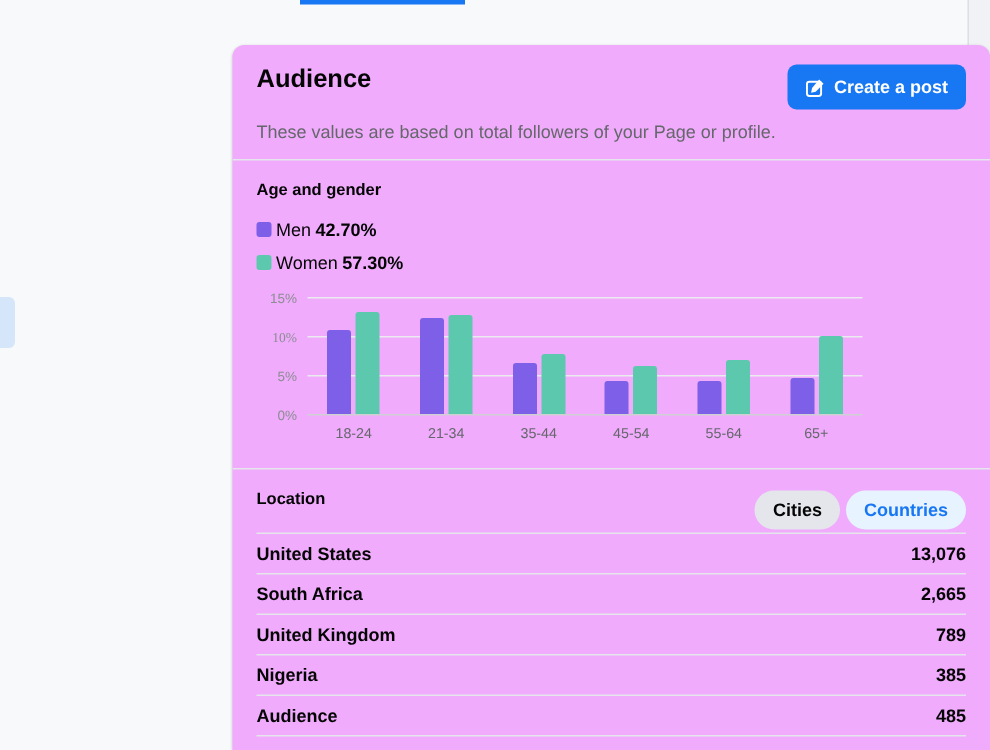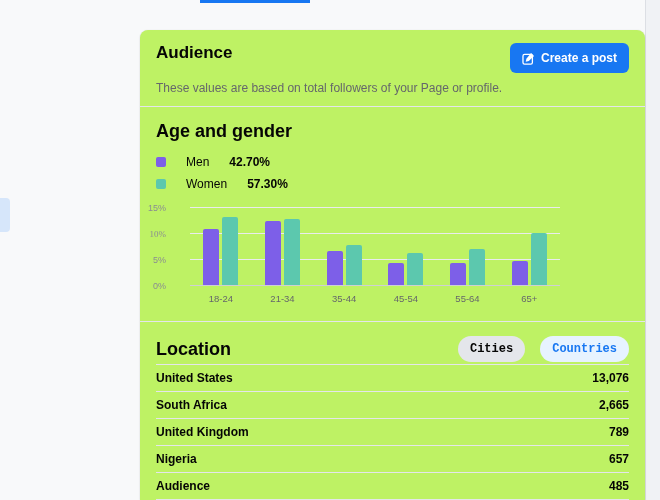--- a/index.html
+++ b/index.html
@@ -10,57 +10,57 @@
     font-family:"Liberation Sans", sans-serif;
     color:#050505;
   }
   .right-strip{ position:absolute; right:0; top:0; width:15px; height:100%;
     background:#f0f2f5; border-left:1px solid #dcdfe4; }
   .tab-indicator{ position:absolute; left:200px; top:0; width:110px; height:3px;
     background:#1877f2; }
   .left-chip{ position:absolute; left:0; top:198px; width:10px; height:34px;
     background:#d6e6fa; border-radius:0 4px 4px 0; }
 
-  .card{ position:absolute; left:140px; top:30px; width:505px; height:470px;
-    background:#bef264; border-radius:8px 8px 0 0;
+  .card{ position:absolute; left:155px; top:30px; width:505px; height:470px;
+    background:#f0abfc; border-radius:8px 8px 0 0;
     box-shadow:0 1px 2px rgba(0,0,0,0.12), 0 0 2px rgba(0,0,0,0.06); overflow:hidden; }
 
   .card-header{ padding:13px 16px 11px; position:relative; }
   .audience-title{ font-size:17px; font-weight:bold; margin:0; }
   .audience-subtitle{ font-size:12px; color:#65676b; margin-top:18px; }
   .create-post-btn{ position:absolute; right:16px; top:13px;
     background:#1877f2; color:#fff; border:none; border-radius:6px;
     padding:8px 12px; font-size:12px; font-weight:bold; font-family:inherit;
     display:flex; align-items:center; gap:6px; cursor:pointer; }
   .create-post-btn svg{ display:block; }
 
   .divider{ height:1px; background:#e4e6eb; }
 
   .section{ padding:14px 16px; }
-  .section-title{ font-size:18px; font-weight:bold; margin:0; }
+  .section-title{ font-size:11px; font-weight:bold; margin:0; }
 
   .legend{ margin-top:13px; }
-  .legend-row{ display:flex; align-items:center; gap:20px; font-size:12px; margin-bottom:8px; }
+  .legend-row{ display:flex; align-items:center; gap:3px; font-size:12px; margin-bottom:8px; }
   .legend-swatch{ width:10px; height:10px; border-radius:2px; flex:0 0 auto; }
   .legend-value{ font-weight:bold; }
 
   .chart{ position:relative; height:104px; margin-top:12px; }
   .plot{ position:absolute; left:34px; top:4px; width:370px; height:78px; }
   .gridline{ position:absolute; left:0; right:0; height:1px; background:#e9ebee; }
   .gridline.baseline{ background:#ced0d4; }
-  .ytick{ position:absolute; right:100%; margin-right:24px; top:50%;
+  .ytick{ position:absolute; right:100%; margin-right:7px; top:50%;
     transform:translateY(-50%); font-size:9px; color:#8a8d91; white-space:nowrap; }
   .groups{ position:absolute; left:0; right:0; top:0; bottom:0; display:flex; }
   .group{ flex:1; display:flex; align-items:flex-end; justify-content:center; gap:3px; }
   .bar{ width:16px; border-radius:2px 2px 0 0; }
   .xlabels{ position:absolute; left:34px; width:370px; top:90px; display:flex;justify-content:space-between; }
   .xlabel{ flex:1; text-align:center; font-size:9.5px; color:#65676b; }
 
-  .location-header{ display:flex; align-items:center; justify-content:space-between; }
-  .pills{ display:flex; gap:15px;font-family:Liberation Mono, monospace; }
+  .location-header{ display:flex; justify-content:space-between; }
+  .pills{ display:flex; gap:4px; }
   .pill{ border:none; border-radius:16px; padding:6px 12px; font-size:12px;
     font-weight:bold; font-family:inherit; cursor:pointer; }
   .pill.inactive{ background:#e4e6eb; color:#050505; }
   .pill.active{ background:#e7f3ff; color:#1877f2; }
 
   .loc-table{ margin-top:2px; border-top:1px solid #e4e6eb; }
   .loc-row{ display:flex; justify-content:space-between; align-items:center;
     padding:6px 0; border-bottom:1px solid #e4e6eb; font-size:12px; }
   .loc-name{ font-weight:bold; }
   .loc-value{ font-weight:bold; }
@@ -174,21 +174,21 @@
         <div class="loc-row">
           <span class="loc-name">South Africa</span>
           <span class="loc-value">2,665</span>
         </div>
         <div class="loc-row">
           <span class="loc-name">United Kingdom</span>
           <span class="loc-value">789</span>
         </div>
         <div class="loc-row">
           <span class="loc-name">Nigeria</span>
-          <span class="loc-value">657</span>
+          <span class="loc-value">385</span>
         </div>
         <div class="loc-row">
           <span class="loc-name">Audience</span>
           <span class="loc-value">485</span>
         </div>
       </div>
 
   </div>
 
 </div>

